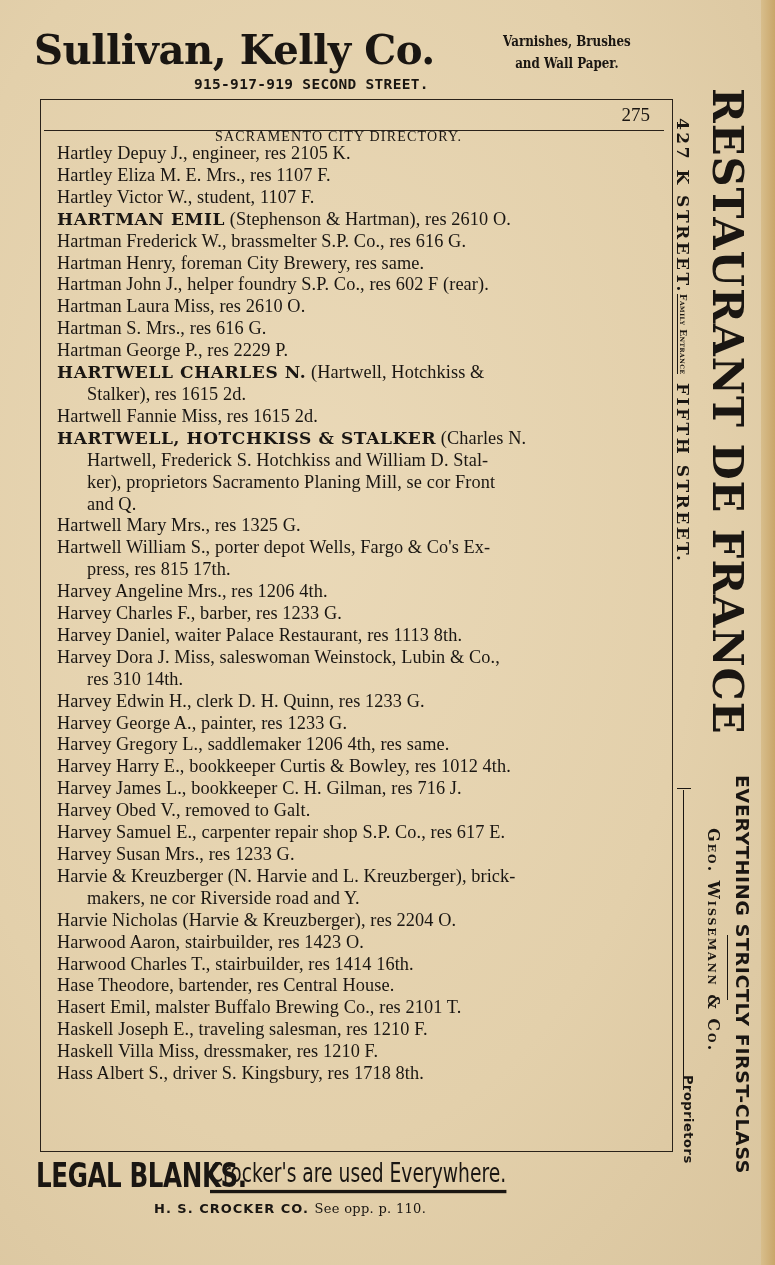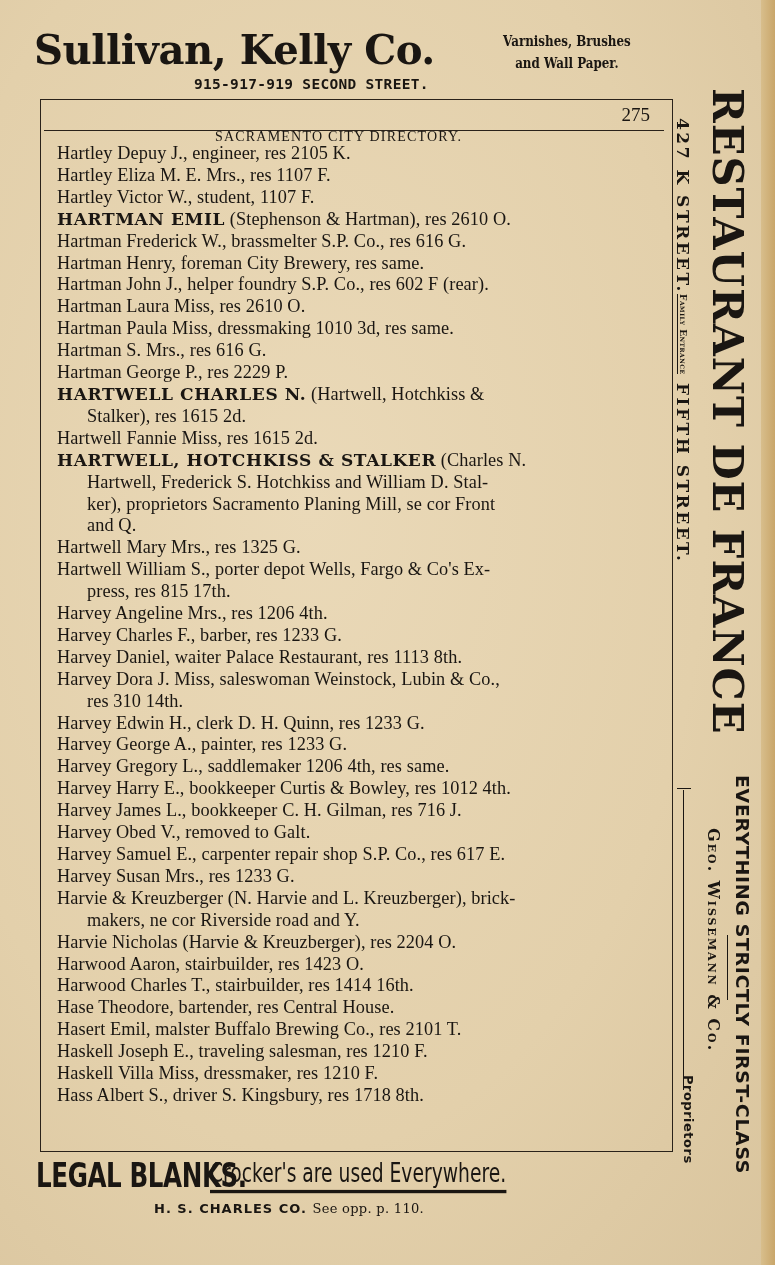--- a/index.html
+++ b/index.html
@@ -166,23 +166,20 @@
     <div class="entry">
       <div><span>Hartman Henry, foreman City Brewery, res same.</span></div>
     </div>
     <div class="entry">
       <div><span>Hartman John J., helper foundry S.P. Co., res 602 F (rear).</span></div>
     </div>
     <div class="entry">
       <div><span>Hartman Laura Miss, res 2610 O.</span></div>
     </div>
     <div class="entry">
-      <div><span>Hartman Paula Miss, dressmaking 1010 3d, res same.</span></div>
-    </div>
-    <div class="entry">
       <div><span>Hartman S. Mrs., res 616 G.</span></div>
     </div>
     <div class="entry">
       <div><span>Hartman George P., res 2229 P.</span></div>
     </div>
     <div class="entry">
       <div class="justify-wrap"><span class="bold-name">HARTWELL CHARLES N.</span><span> (Hartwell, Hotchkiss &amp;</span></div>
       <span class="cont">Stalker), res 1615 2d.</span>
     </div>
     <div class="entry">
@@ -265,21 +262,21 @@
     </div>
     <div class="entry">
       <div><span>Hass Albert S., driver S. Kingsbury, res 1718 8th.</span></div>
     </div>
   </div>
 
 <div class="bottom-ad">
   <div class="legal-blanks">LEGAL BLANKS.</div>
   <div class="crockers-slogan">Crocker's are used Everywhere.</div>
   <div class="crocker-co">
-    <span>H. S. CHARLES CO.</span>
+    <span>H. S. CROCKER CO.</span>
     <span class="see">See opp. p. 110.</span>
   </div>
 </div>
 
 <div class="vert restaurant-name">RESTAURANT DE FRANCE</div>
 <div class="vert restaurant-address">
   <span>427 K STREET.</span><span class="family">Family Entrance</span>&nbsp;<span>FIFTH STREET.</span>
 </div>
 <div class="ornament">
   <div class="cross"></div>

